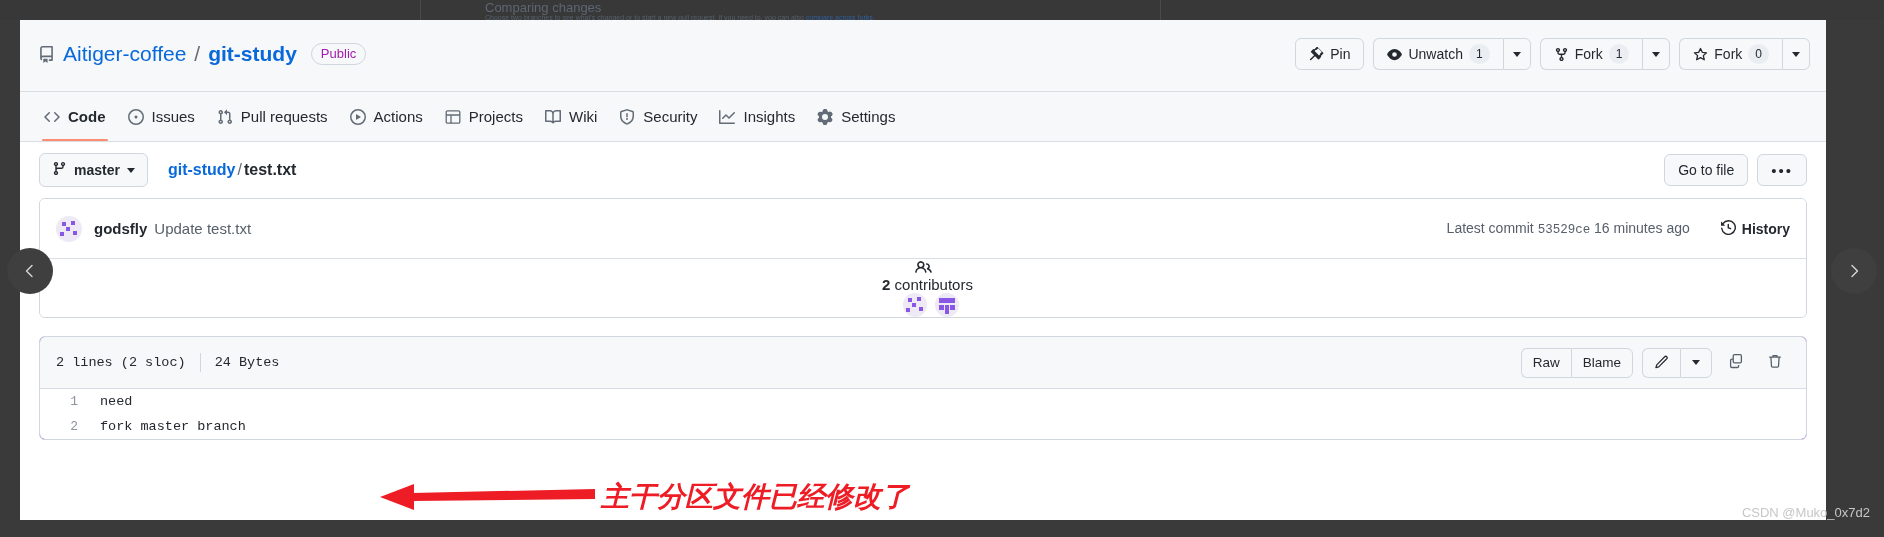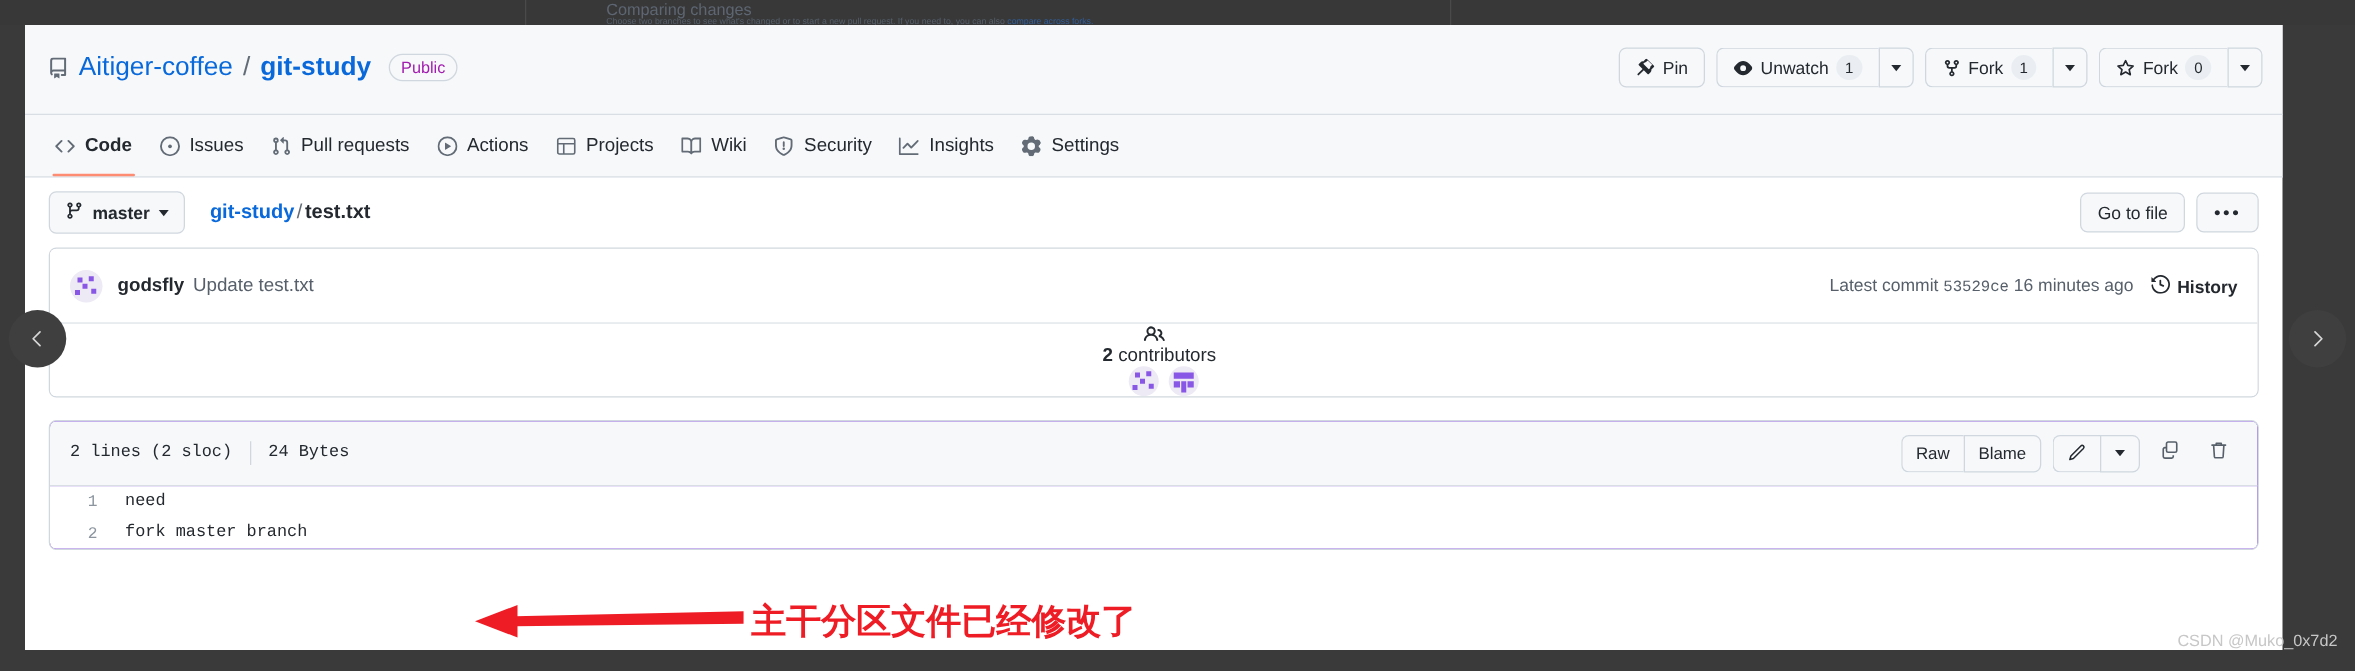--- a/index.html
+++ b/index.html
@@ -155,21 +155,21 @@
   }
   .avatar {
     width: 26px; height: 26px; border-radius: 50%;
     background: #ede9f5; position: relative; overflow: hidden;
     flex: 0 0 auto;
   }
   .avatar i { position: absolute; background: #8957e5; display: block; }
   .commit-author { font-size: 15px; font-weight: bold; color: #24292f; margin-left: 12px; }
   .commit-msg { font-size: 15px; color: #57606a; margin-left: 7px; }
   .commit-right {
-    margin-left: auto; display: flex; align-items: center; gap: 14px;
+    margin-left: auto; display: flex; align-items: center; gap: 31px;
   }
   .commit-meta { font-size: 14px; color: #57606a; }
   .commit-meta .sha { font-family: "Liberation Mono", monospace; font-size: 12.5px; }
   .history-link {
     display: flex; align-items: center; gap: 6px;
     font-size: 14px; font-weight: bold; color: #24292f; cursor: pointer;
   }
   .contrib-row {
     display: flex; align-items: center;
     height: 58px; padding: 0 16px;
@@ -218,20 +218,21 @@
   .code-text {
     font-family: "Liberation Mono", monospace; font-size: 13.5px;
     color: #24292f; padding-left: 8px; white-space: pre;
   }
 
   
   .annot {
     position: absolute; left: 380px; top: 478px;
     display: flex; align-items: center; gap: 0px;
     pointer-events: none;
+    font-style: italic;
   }
   .annot-arrow { display: block; }
   .annot-text {
     font-size: 28px; font-weight: bold; color: #ee1c25;
     margin-left: 6px; white-space: nowrap;
     font-family: "DejaVu Sans", sans-serif;
   }
 
   
   .nav-circle {

